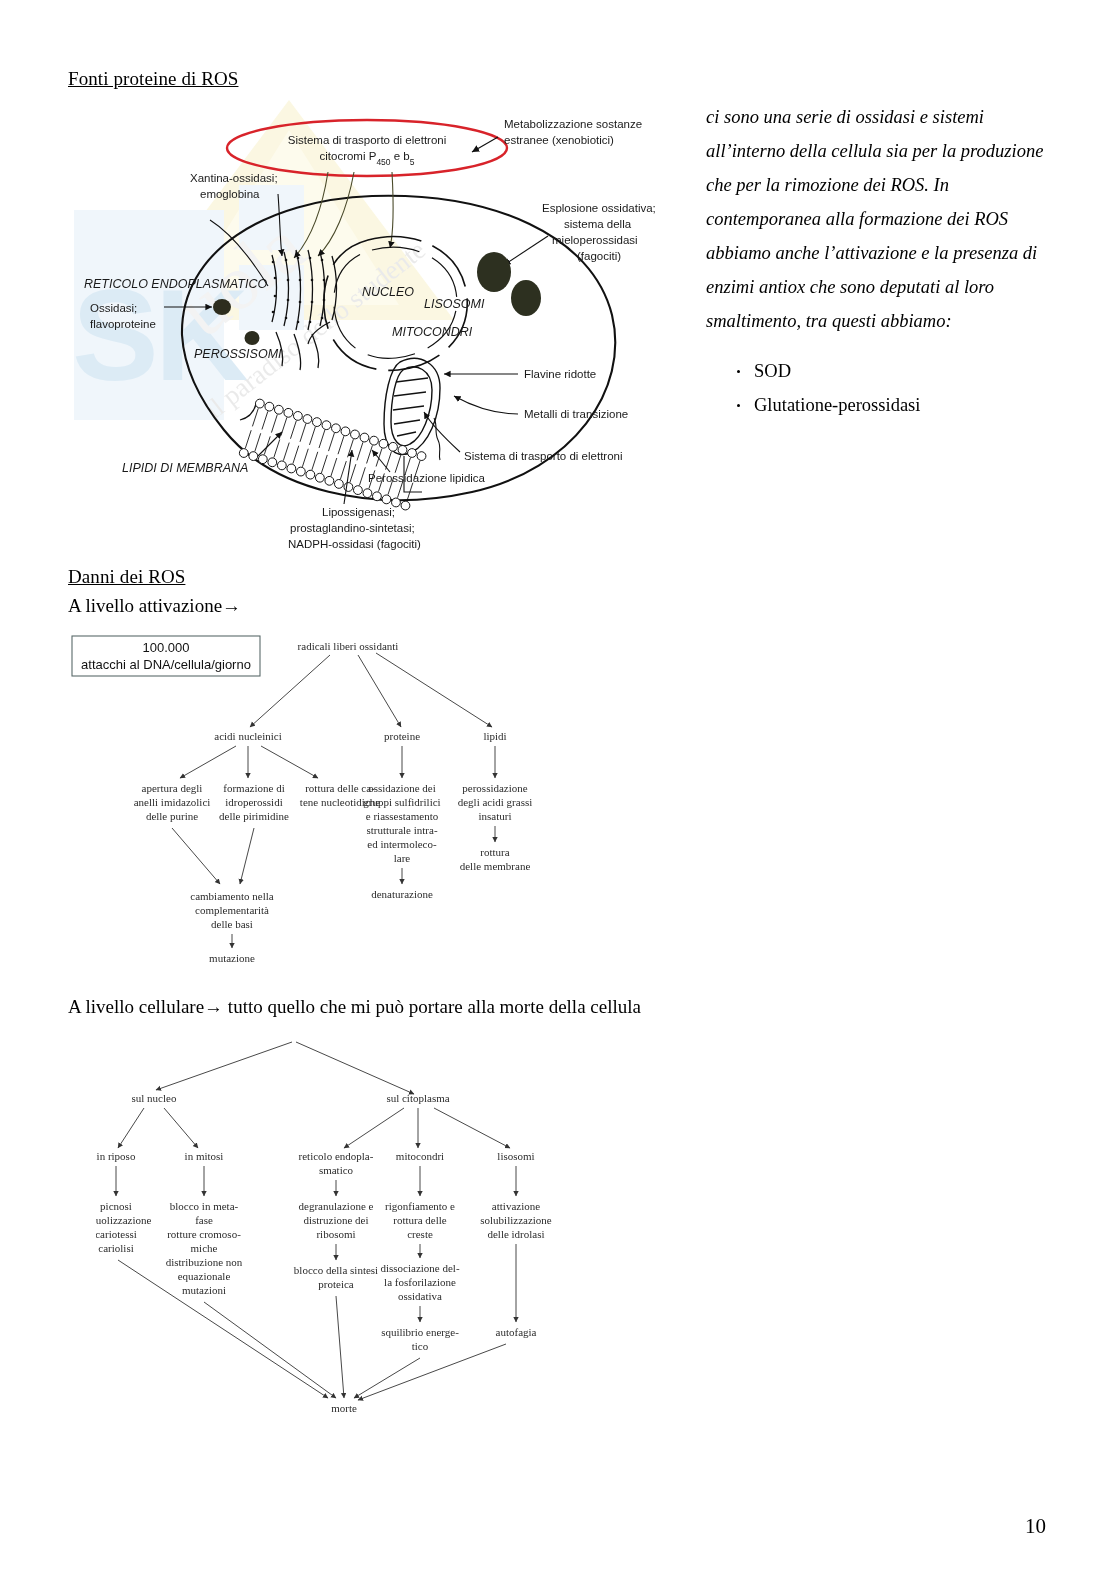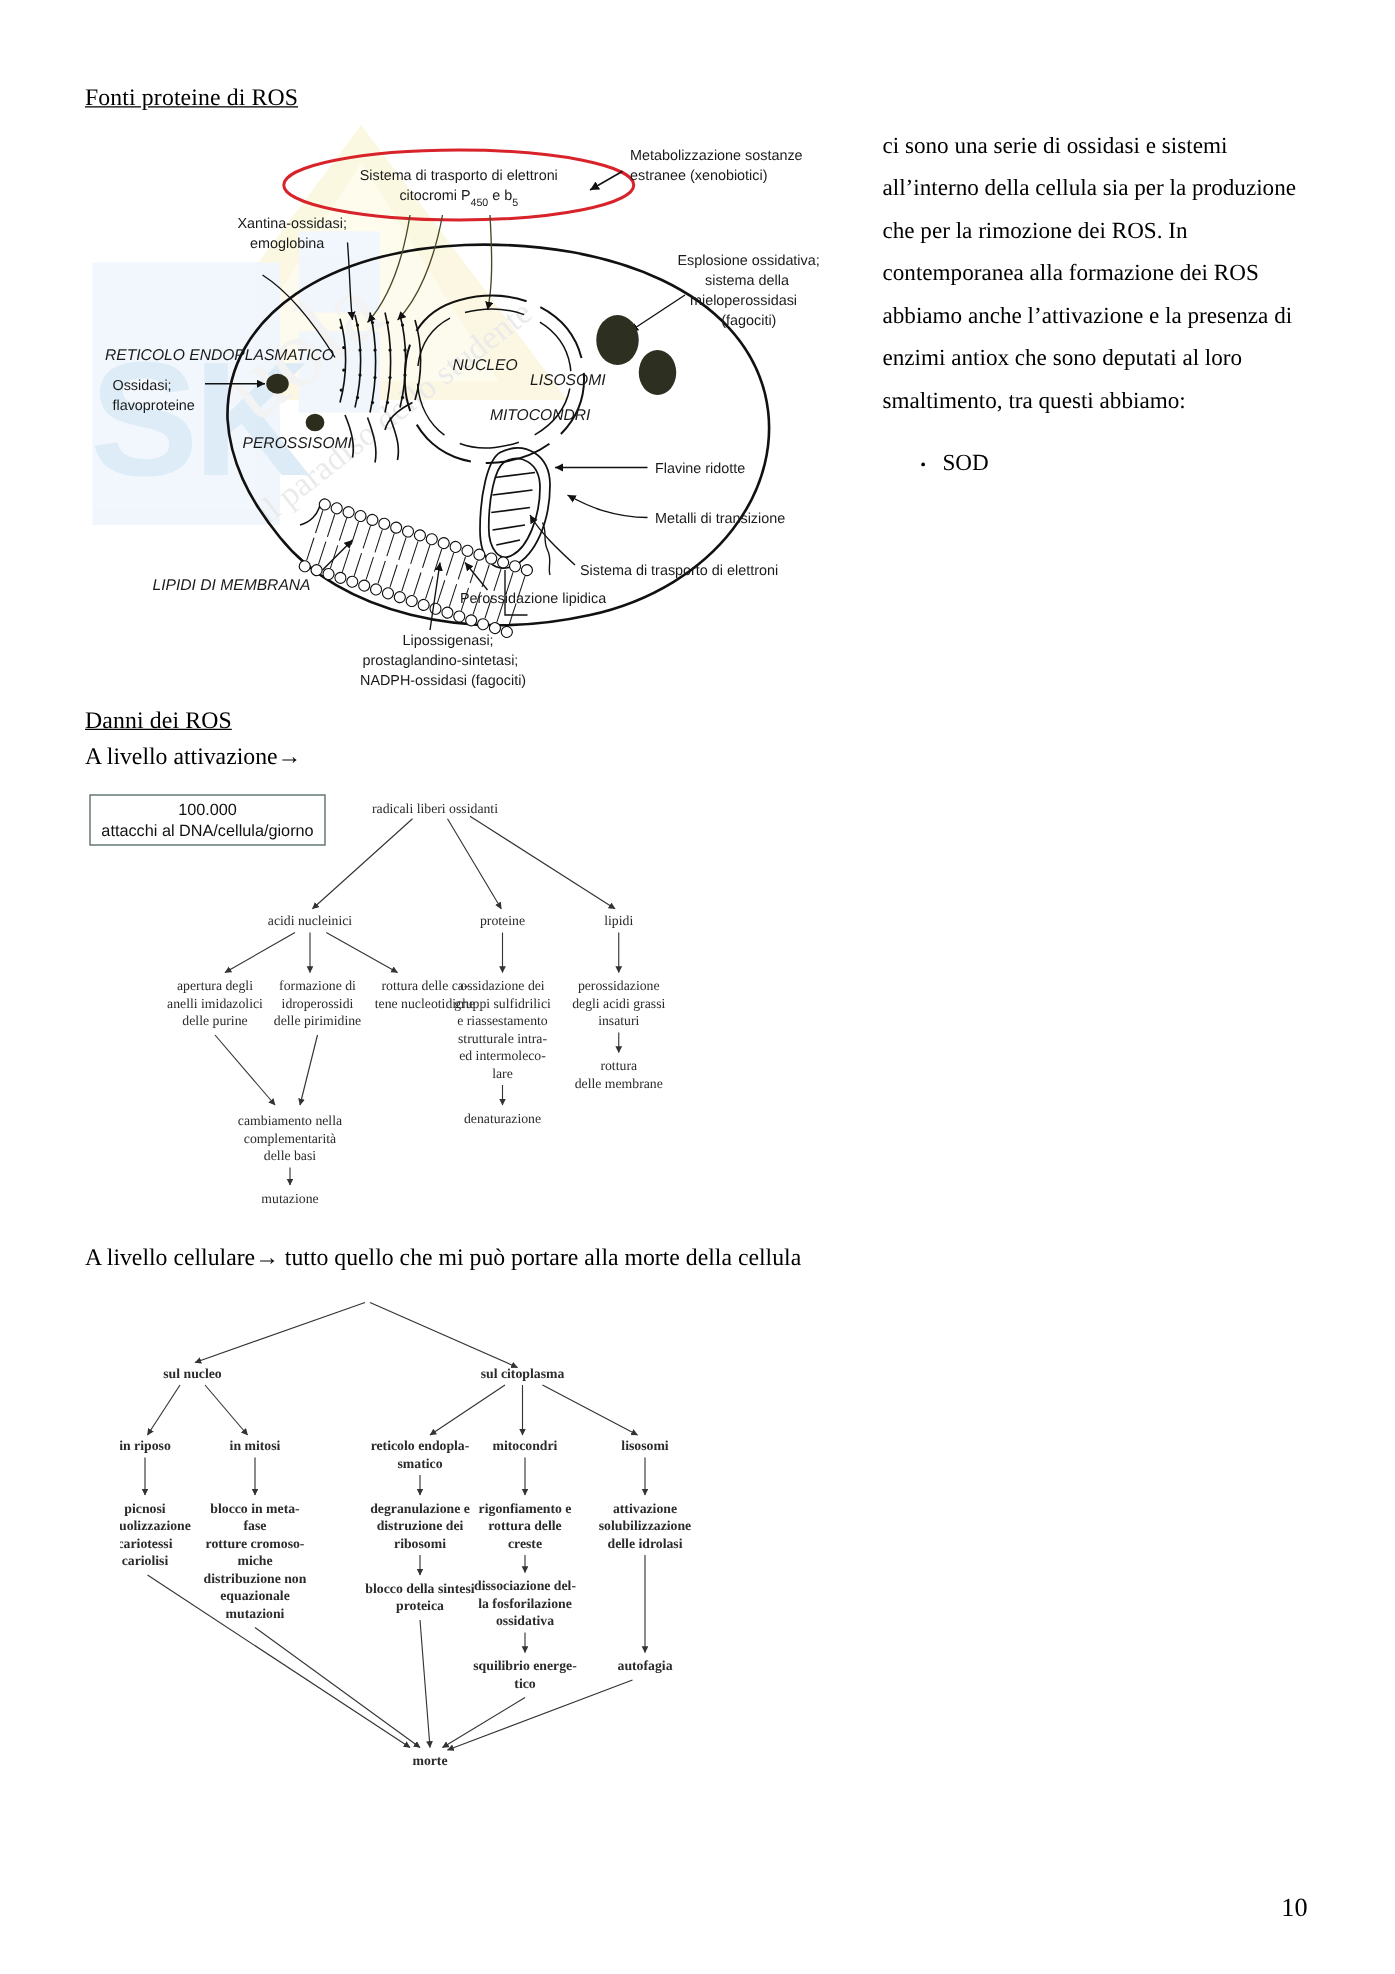--- a/index.html
+++ b/index.html
@@ -44,21 +44,21 @@
     white-space: nowrap;
   }
   .rightcol {
     position: absolute;
     left: 706px;
     top: 100px;
     width: 350px;
     font-size: 18.5px;
     line-height: 34px;
   }
-  .rightcol p { margin: 0; }
+  .rightcol p { margin: 0; font-style: italic; }
   .rightcol ul {
     margin: 16px;
     padding-left: 22px;
     list-style: none;
   }
   .rightcol li {
     position: relative;
     line-height: 34px;
     padding-left: 10px;
   }
@@ -124,20 +124,21 @@
       </g>
     </svg>
   </div>
 
   <div class="heading" style="left:68px; top:68px;">Fonti proteine di ROS</div>
 
   <div class="rightcol">
     <p>ci sono una serie di ossidasi e sistemi all’interno della cellula sia per la produzione che per la rimozione dei ROS. In contemporanea alla formazione dei ROS abbiamo anche l’attivazione e la presenza di enzimi antiox che sono deputati al loro smaltimento, tra questi abbiamo:</p>
     <ul>
       <li>SOD</li>
+      <li>Glutatione-perossidasi</li>
     </ul>
   </div>
 
   <div class="figure" style="left:72px; top:100px;">
     <svg width="630" height="465" viewBox="0 0 630 465">
 
       <path d="M110,235 C108,150 195,100 300,96 C420,92 520,135 540,215
                C558,290 500,370 400,392 C300,414 200,390 152,330
                C126,298 112,268 110,235 Z" fill="#ffffff" stroke="#111" stroke-width="2.1" fill-opacity="0"></path>
 
@@ -422,21 +423,21 @@
       <text class="flowlbl" x="164" y="272" text-anchor="middle">cambiamento   nella</text>
       <text class="flowlbl" x="164" y="286" text-anchor="middle">complementarità</text>
       <text class="flowlbl" x="164" y="300" text-anchor="middle">delle basi</text>
       <path d="M164,306 L164,320" stroke="#333" stroke-width=".9" marker-end="url(#fa)"></path>
       <text class="flowlbl" x="164" y="334" text-anchor="middle">mutazione</text>
     </svg>
   </div>
 
   <div class="bodytext" style="left:68px; top:996px;">A livello cellulare→ tutto quello che mi può portare alla morte della cellula</div>
 
-  <div class="figure" style="left:96px; top:1040px;font-weight:bold;">
+  <div class="figure" style="left:96px; top:1040px;">
     <svg width="560" height="400" viewBox="0 0 560 400">
       <defs>
         <marker id="fb" markerWidth="7" markerHeight="7" refX="5.6" refY="3" orient="auto">
             <path d="M0,0 L6,3 L0,6 Z" fill="#333"></path>
           </marker>
       </defs>
 
       <path d="M196,2 L60,50" stroke="#333" stroke-width=".9" fill="none" marker-end="url(#fb)"></path>
       <path d="M200,2 L318,54" stroke="#333" stroke-width=".9" fill="none" marker-end="url(#fb)"></path>
 

